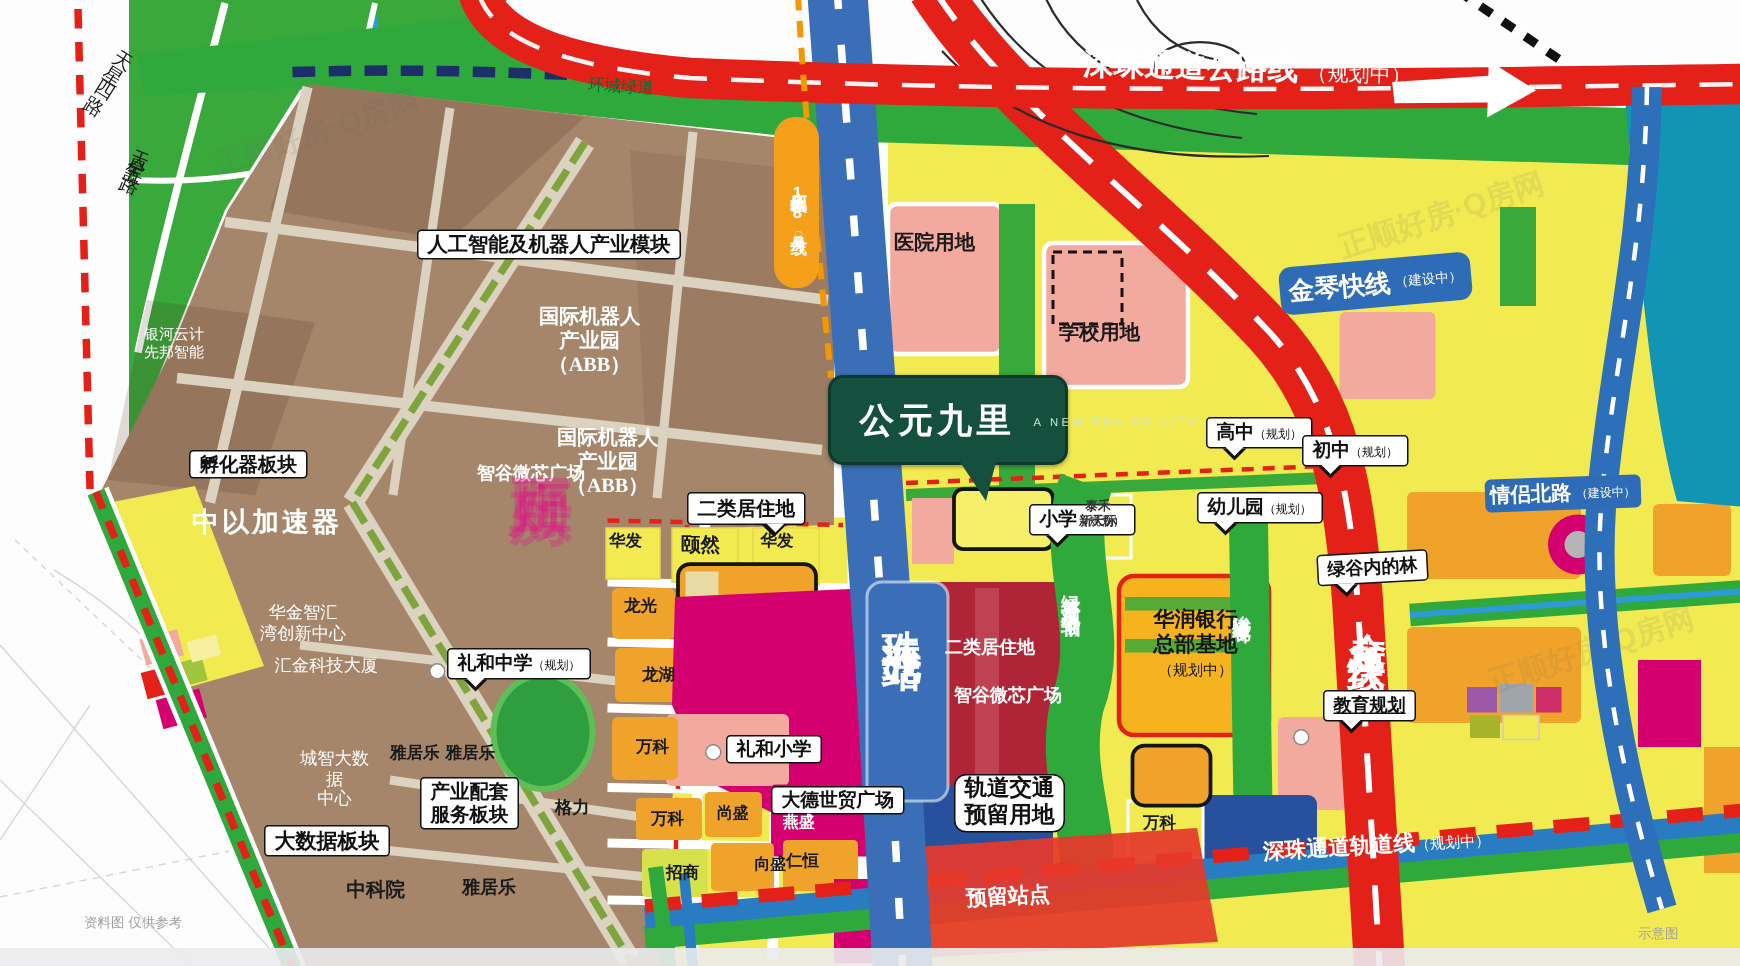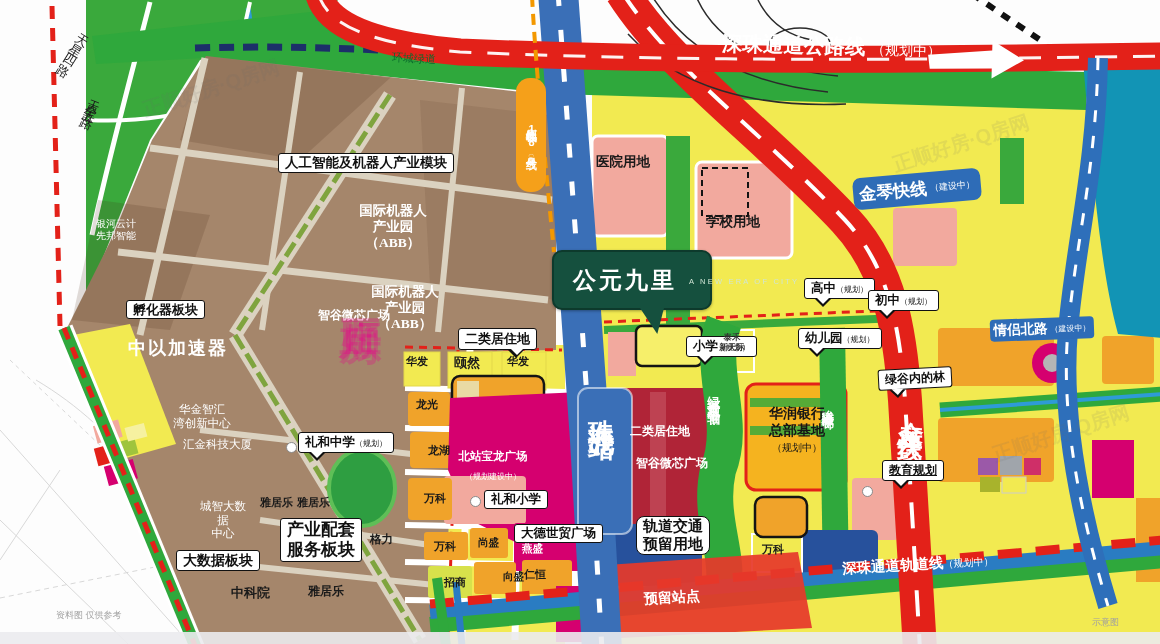--- a/index.html
+++ b/index.html
@@ -283,32 +283,30 @@
 <div class="lbl box" style="left:126px;top:300px;font-size:13px;">孵化器板块</div>
 <div class="lbl w b" style="left:128px;top:338px;font-size:18px;letter-spacing:2px;">中以加速器</div>
 <div class="lbl w b" style="left:318px;top:308px;font-size:12px;">智谷微芯广场</div>
 <div class="lbl w c" style="left:172px;top:403px;width:60px;font-size:11.5px;">华金智汇
 湾创新中心</div>
 <div class="lbl w" style="left:183px;top:438px;font-size:11.5px;">汇金科技大厦</div>
 <div class="lbl w c" style="left:195px;top:500px;width:56px;font-size:11.5px;">城智大数据
 中心</div>
 <div class="lbl box" style="left:176px;top:550px;font-size:14px;">大数据板块</div>
 <div class="lbl b" style="left:231px;top:585px;font-size:13px;">中科院</div>
-<div class="lbl box c" style="left:280px;top:518px;font-size:17px;white-space:pre-line;text-align:center;">产业配套
+<div class="lbl box c" style="left:280px;top:518px;font-size:13px;white-space:pre-line;text-align:center;">产业配套
 服务板块</div>
 
 <div class="lbl w b" style="left:630px;top:424px;font-size:12px;">二类居住地</div>
 <div class="lbl w b" style="left:636px;top:456px;font-size:12px;">智谷微芯广场</div>
 
 <div class="lbl b c" style="left:752px;top:406px;width:90px;font-size:14px;color:#161616;"><span>华润银行
 总部基地</span>
 <span class="st" style="font-size:10px;">（规划中）</span></div>
 
-<div class="lbl w c" style="left:452px;top:446px;width:82px;"><span class="b" style="font-size:11.5px;">北站宝龙广场</span>
-<span style="font-size:8px;">（规划建设中）</span></div>
 
 <div class="lbl box c" style="left:636px;top:516px;font-size:15px;white-space:pre-line;border-radius:8px;">轨道交通
 预留用地</div>
 
 <div class="bubble tail-r" style="left:458px;top:328px;font-size:13px;">二类居住地</div>
 <div class="bubble" style="left:298px;top:432px;font-size:12.5px;"><span>礼和中学</span><span class="st" style="font-size:8px;">（规划）</span></div>
 <div class="lbl box" style="left:484px;top:490px;font-size:12.5px;">礼和小学</div>
 <div class="lbl box" style="left:514px;top:524px;font-size:12.5px;">大德世贸广场</div>
 <div class="bubble" style="left:686px;top:336px;font-size:12.5px;"><span>小学</span><span class="st" style="font-size:8px;">（规划）</span></div>
 <div class="bubble" style="left:798px;top:328px;font-size:12.5px;"><span>幼儿园</span><span class="st" style="font-size:8px;">（规划）</span></div>

